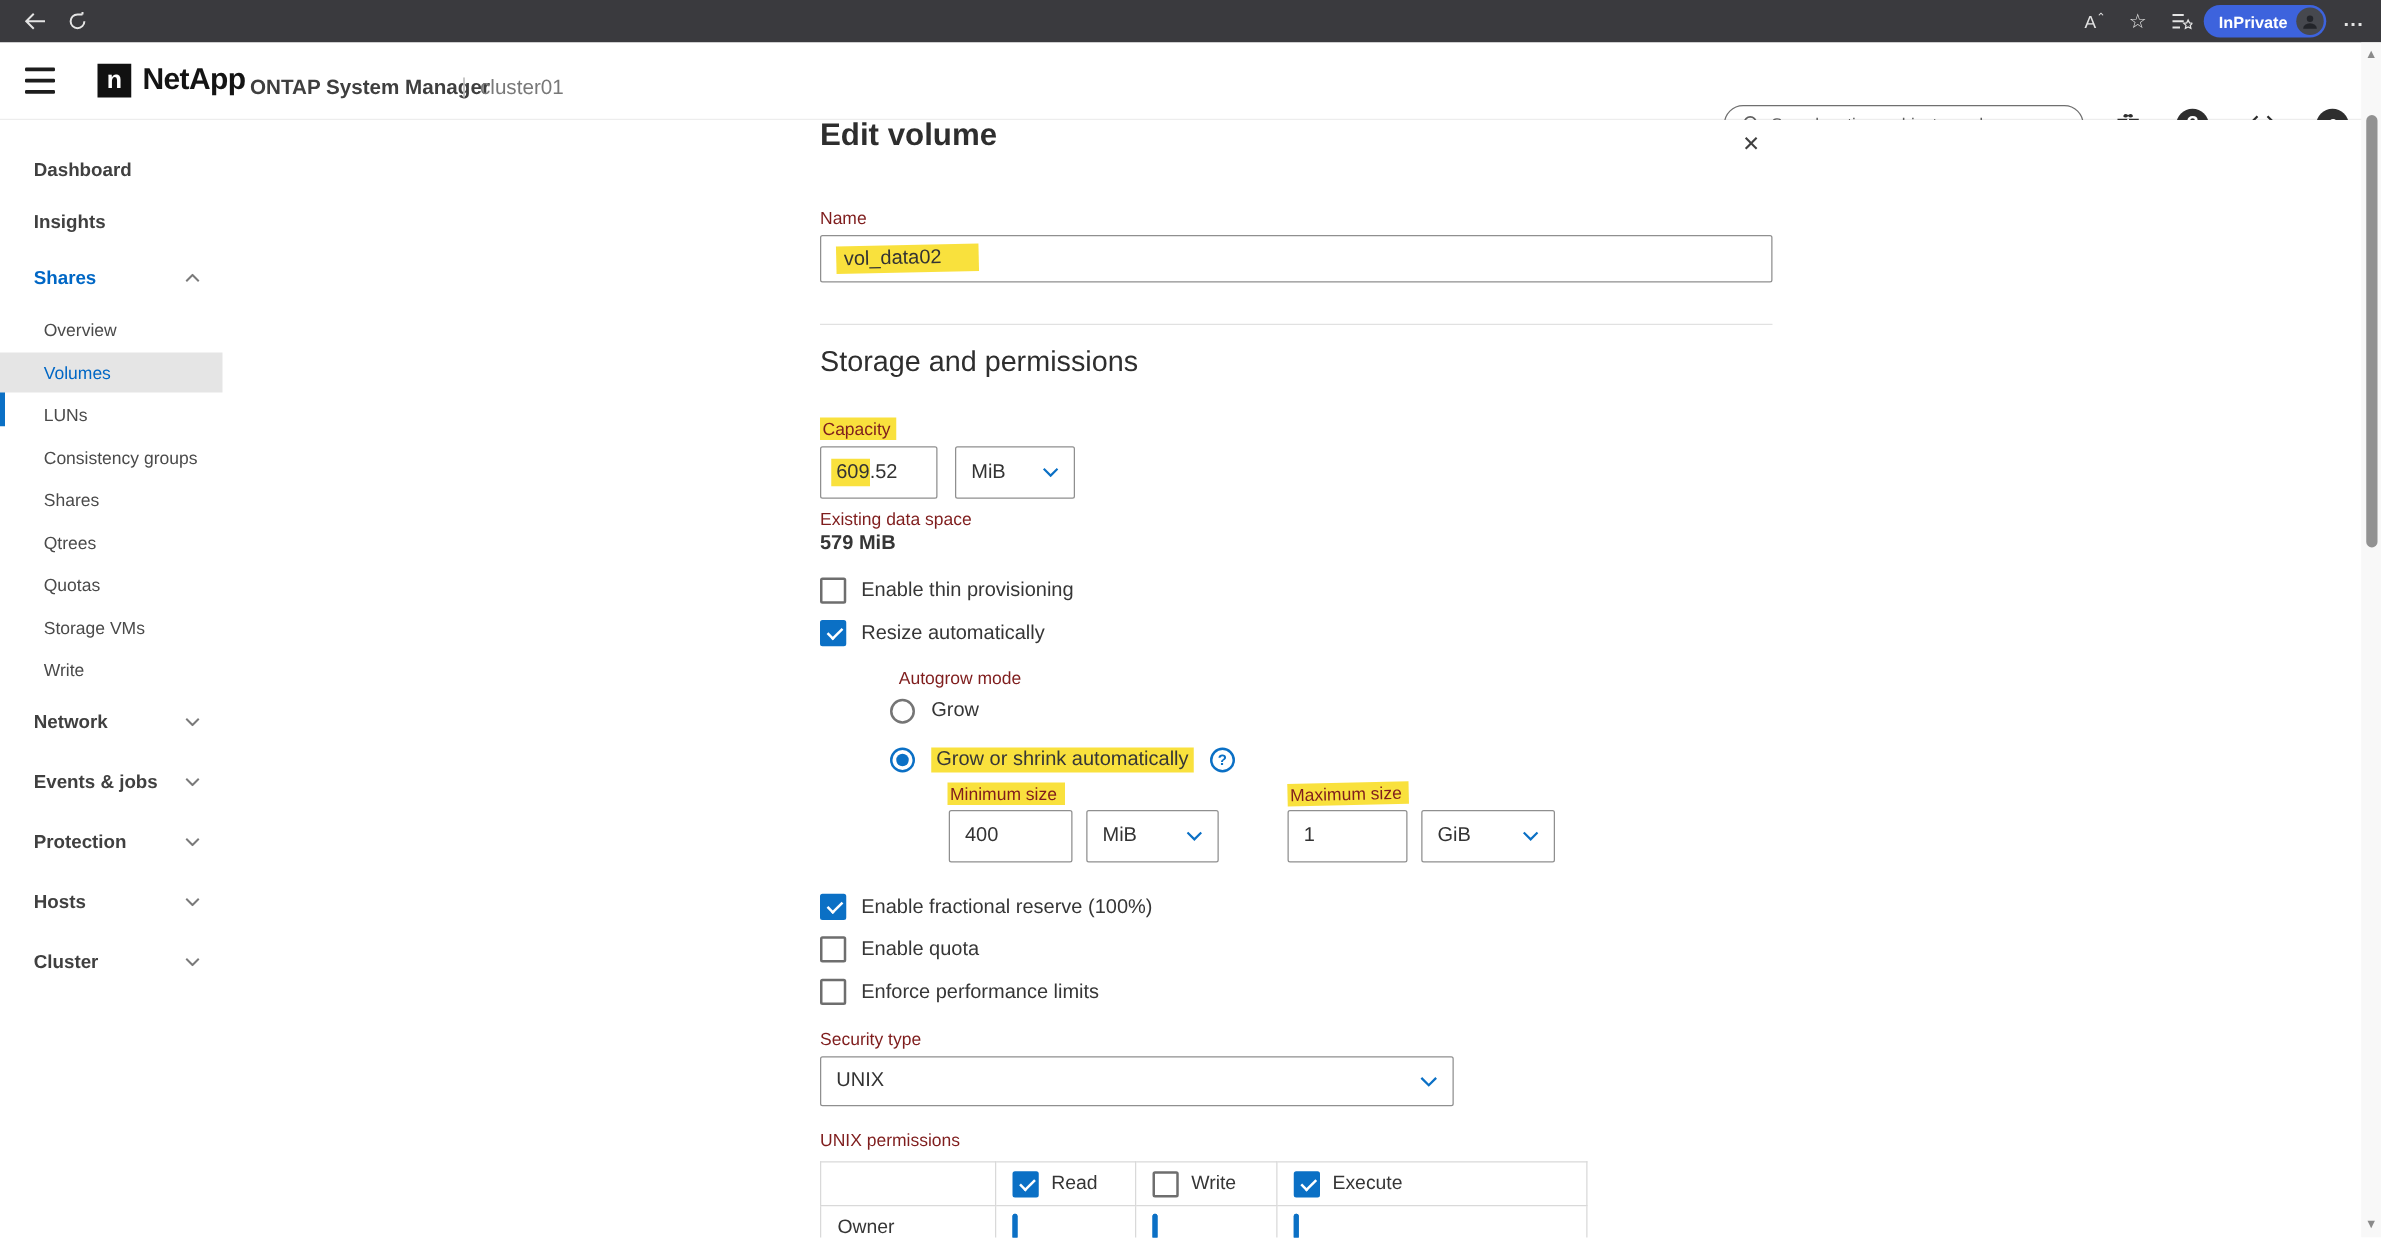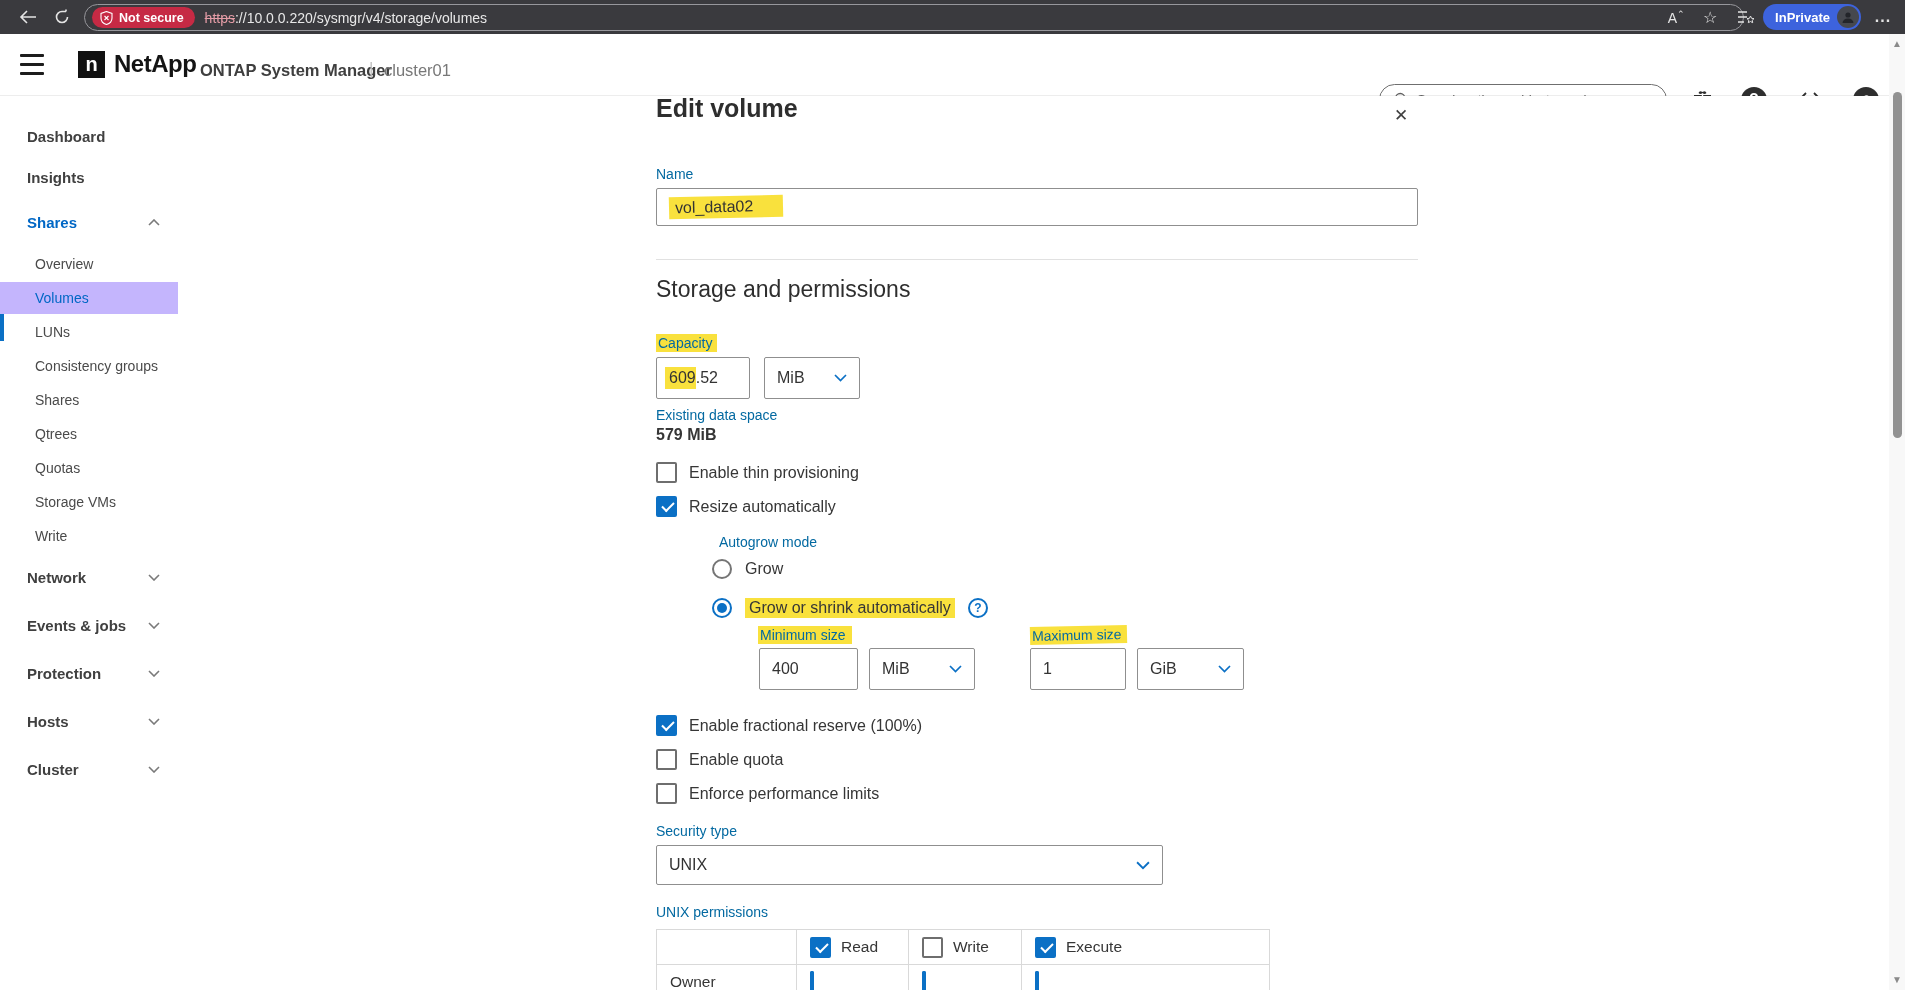--- a/index.html
+++ b/index.html
@@ -33,31 +33,31 @@
   .search-ph { font-size:13.5px; color:#5f5f5f; }
   .appbar-icon { position:absolute; top:52px; width:28px; height:28px; display:flex; align-items:center; justify-content:center; cursor:pointer; }
   .circle-icon { width:26px; height:26px; border-radius:50%; background:#2e2e2e; color:#fff; display:flex; align-items:center; justify-content:center; font-size:16px; font-weight:bold; }
 
   
   .sidebar { position:absolute; top:96px; left:0; width:210px; height:894px; background:#fff; border-right:1px solid #e3e3e3; }
   .nav-item { position:absolute; left:0; width:178px; height:32px; display:flex; align-items:center; cursor:pointer; color:#404040; }
   .nav-item .lbl { margin-left:27px; font-size:15px; font-weight:bold; }
   .nav-item.sub .lbl { margin-left:35px; font-size:14px; font-weight:normal; color:#4a4a4a; }
   .nav-item.active-section .lbl { color:#0067c5; }
-  .nav-item.selected { background:#c4b5fd; }
+  .nav-item.selected { background:#e5e5e5; }
   .nav-item.selected .lbl { color:#0067c5; }
   .nav-accent { position:absolute; left:0; top:198px; width:4px; height:47px; background:#0b70c5; }
   .nav-chev { position:absolute; right:18px; }
 
   
   .main { position:absolute; top:96px; left:180px; width:1709px; height:894px; background:#fff; }
   .dialog { position:absolute; left:476px; top:0; width:762px; height:894px; }
   .dlg-title { position:absolute; left:0; top:-2px; font-size:25px; font-weight:bold; color:#2e2e2e; }
   .dlg-close { position:absolute; right:4px; top:6px; width:26px; height:26px; display:flex; align-items:center; justify-content:center; font-size:17px; color:#404040; cursor:pointer; }
-  .field-label { position:absolute; font-size:14px; color:#0369a1; }
+  .field-label { position:absolute; font-size:14px; color:#7f1d1d; }
   .input-box { position:absolute; border:1px solid #8f8f8f; border-radius:2px; background:#fff; display:flex; align-items:center; padding-left:12px; font-size:16px; color:#333; cursor:text; }
   .sep { position:absolute; left:0; top:163px; width:762px; height:1px; background:#e1e1e1; }
   .section-title { position:absolute; left:0; top:180px; font-size:23px; color:#2e2e2e; }
   .bold-val { position:absolute; font-size:16px; font-weight:bold; color:#363636; }
   .dd { position:absolute; border:1px solid #8f8f8f; border-radius:2px; background:#fff; display:flex; align-items:center; justify-content:space-between; padding:0 12px; font-size:16px; color:#333; cursor:pointer; }
   .hl { background:rgba(248,222,40,0.9); display:inline-block; }
   .hl.tilt { transform:rotate(-1.3deg); }
 
   .cb-row { position:absolute; left:0; display:flex; align-items:center; gap:12px; cursor:pointer; }
   .cb { width:21px; height:21px; border:2px solid #6e6e6e; border-radius:2px; background:#fff; position:relative; flex:none; }
@@ -90,30 +90,20 @@
   <div class="chrome">
     <div class="chrome-btn" style="left:14px;width:28px;">
       <svg width="18" height="14" viewBox="0 0 18 14">
           <path d="M8 1 L2 7 L8 13 M2 7 H17" stroke="#e4e4e4" stroke-width="1.6" fill="none"></path>
         </svg>
     </div>
     <div class="chrome-btn" style="left:48px;width:28px;">
       <svg width="16" height="16" viewBox="0 0 16 16">
           <path d="M13.5 8 A5.5 5.5 0 1 1 8 2.5 M8 2.5 h4 M12 2.5 v-2" stroke="#e4e4e4" stroke-width="1.6" fill="none"></path>
         </svg>
-    </div>
-    <div class="addr-pill">
-      <div class="notsec">
-        <svg width="13" height="14" viewBox="0 0 13 14">
-            <path d="M6.5 0.5 L12 2.5 V7 C12 10.5 9.5 12.7 6.5 13.5 C3.5 12.7 1 10.5 1 7 V2.5 Z" fill="none" stroke="#fff" stroke-width="1.1"></path>
-            <path d="M4.5 5 L8.5 9 M8.5 5 L4.5 9" stroke="#fff" stroke-width="1.1"></path>
-          </svg>
-        <span>Not secure</span>
-      </div>
-      <div class="url"><span class="https">https</span><span>://10.0.0.220/sysmgr/v4/storage/volumes</span></div>
     </div>
     <div class="chrome-right">
       <div class="chrome-btn" style="position:static;width:34px;">
         <span style="font-size:14px;">A<span style="font-size:9px;vertical-align:super;">⌃</span></span>
       </div>
       <div class="chrome-btn" style="position:static;width:34px;font-size:16px;">☆</div>
       <div class="chrome-btn" style="position:static;width:36px;">
         <svg width="17" height="15" viewBox="0 0 17 15">
             <path d="M1 2 h9 M1 7 h9 M1 12 h6" stroke="#e4e4e4" stroke-width="1.5"></path>
             <path d="M13.5 6 l1.1 2.3 2.4 .3 -1.8 1.7 .5 2.4 -2.2 -1.2 -2.2 1.2 .5 -2.4 -1.8 -1.7 2.4 -.3 Z" fill="none" stroke="#e4e4e4" stroke-width="1"></path>

